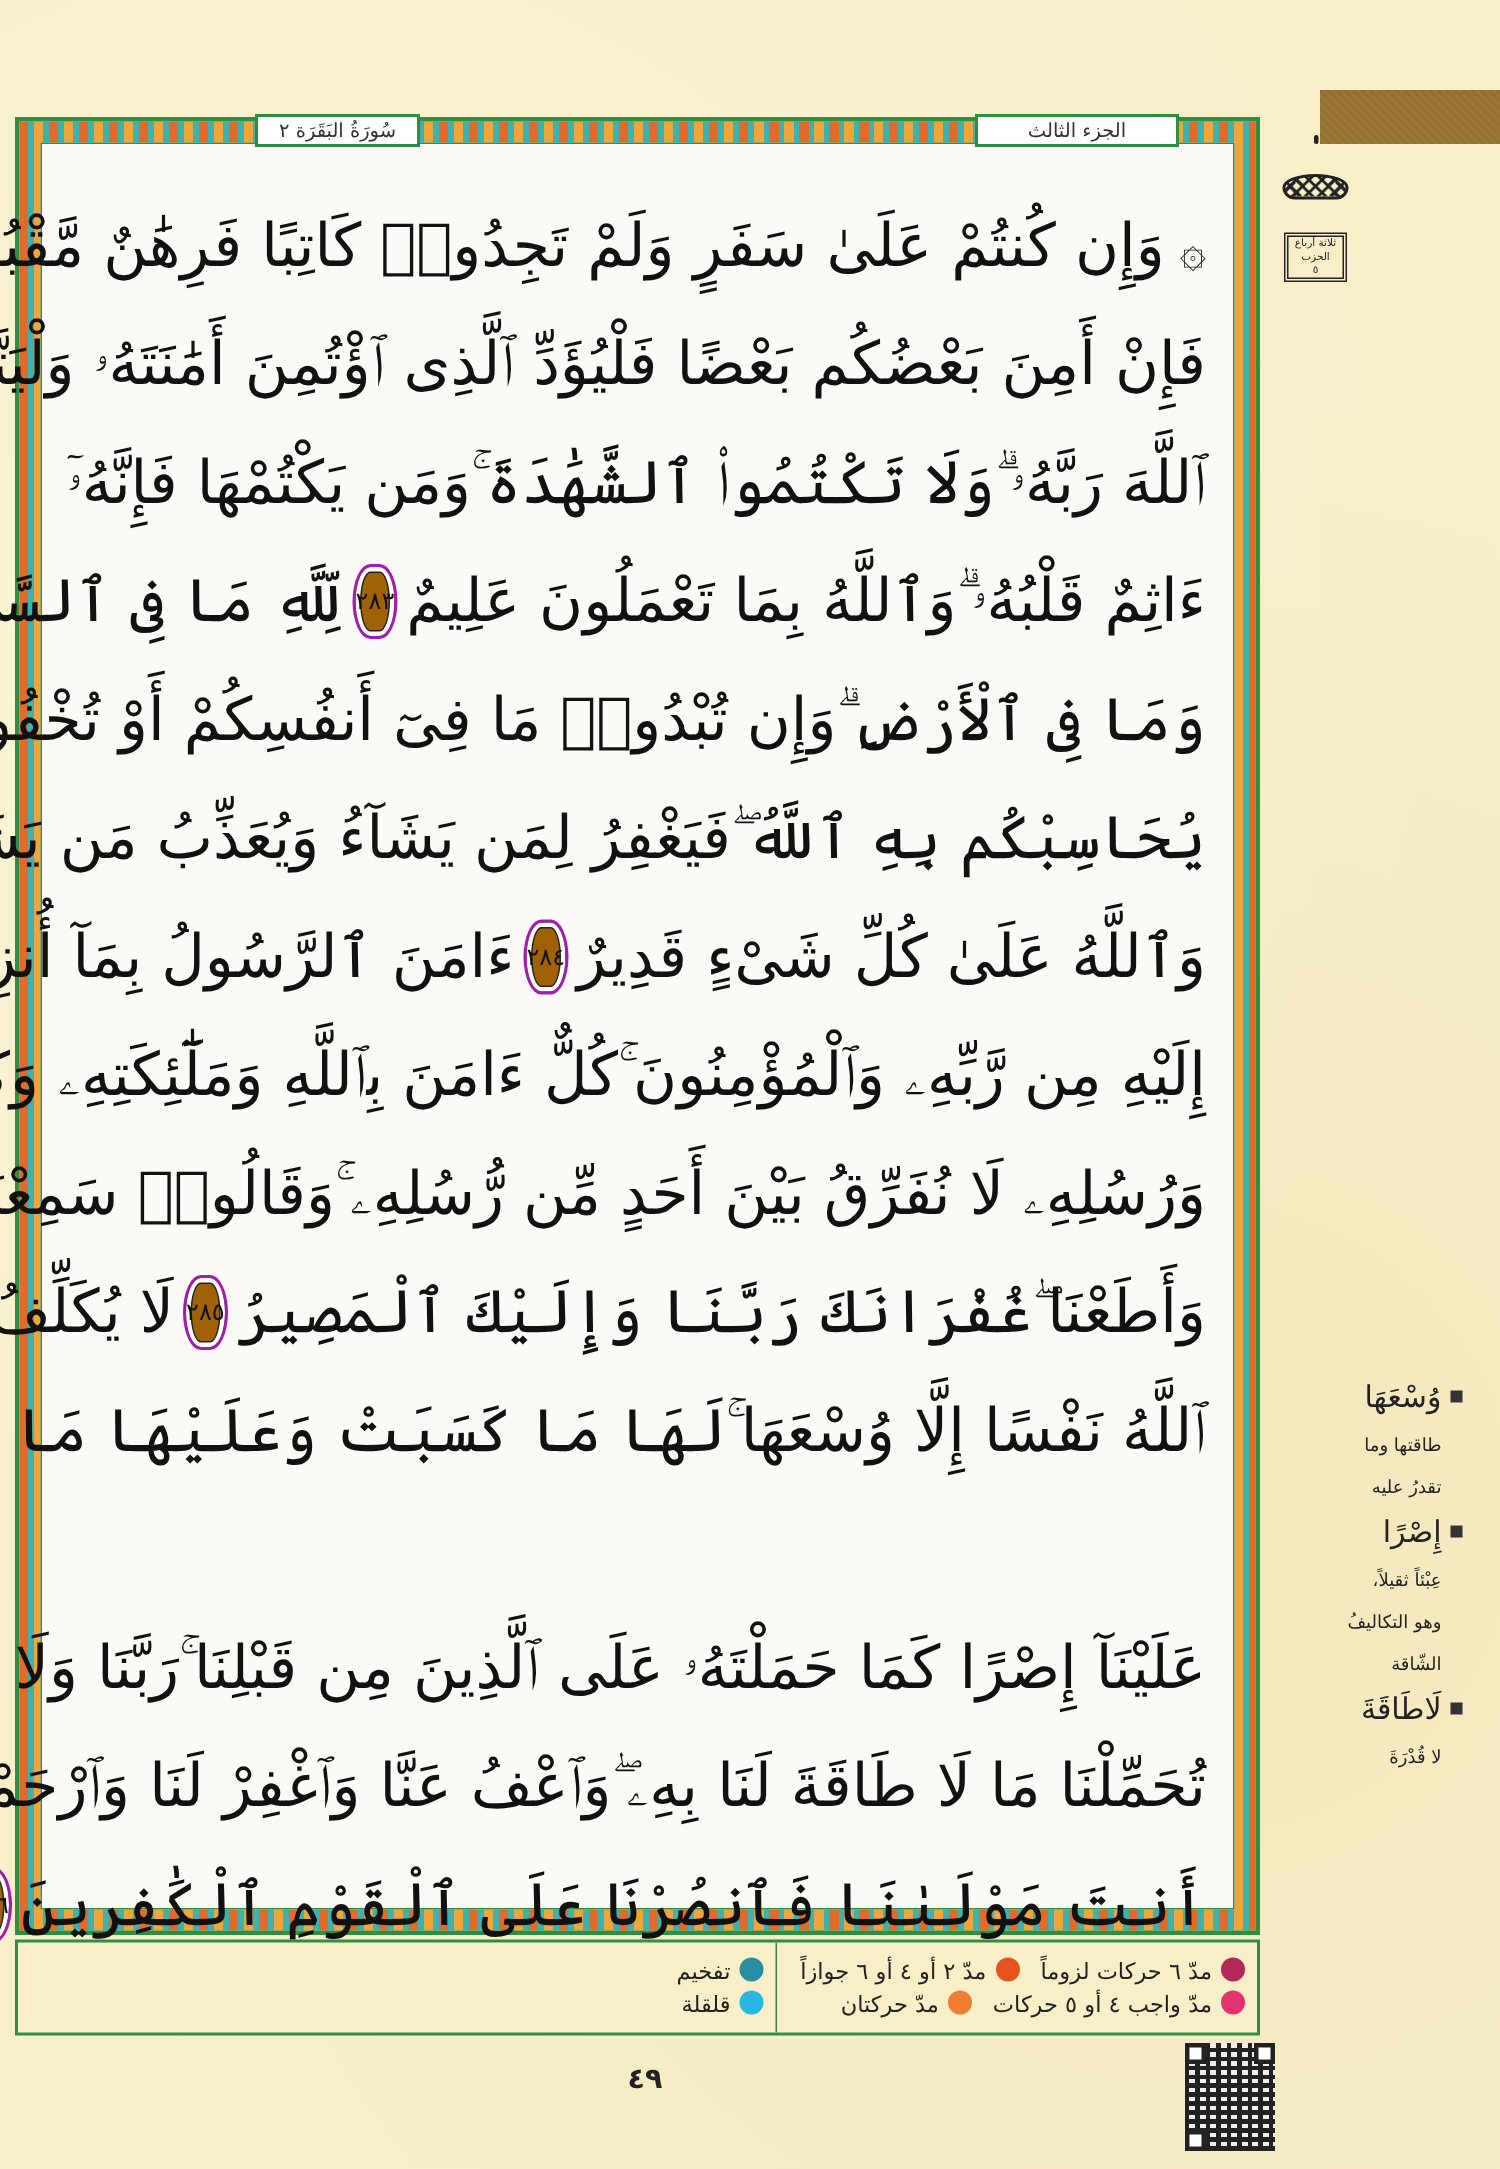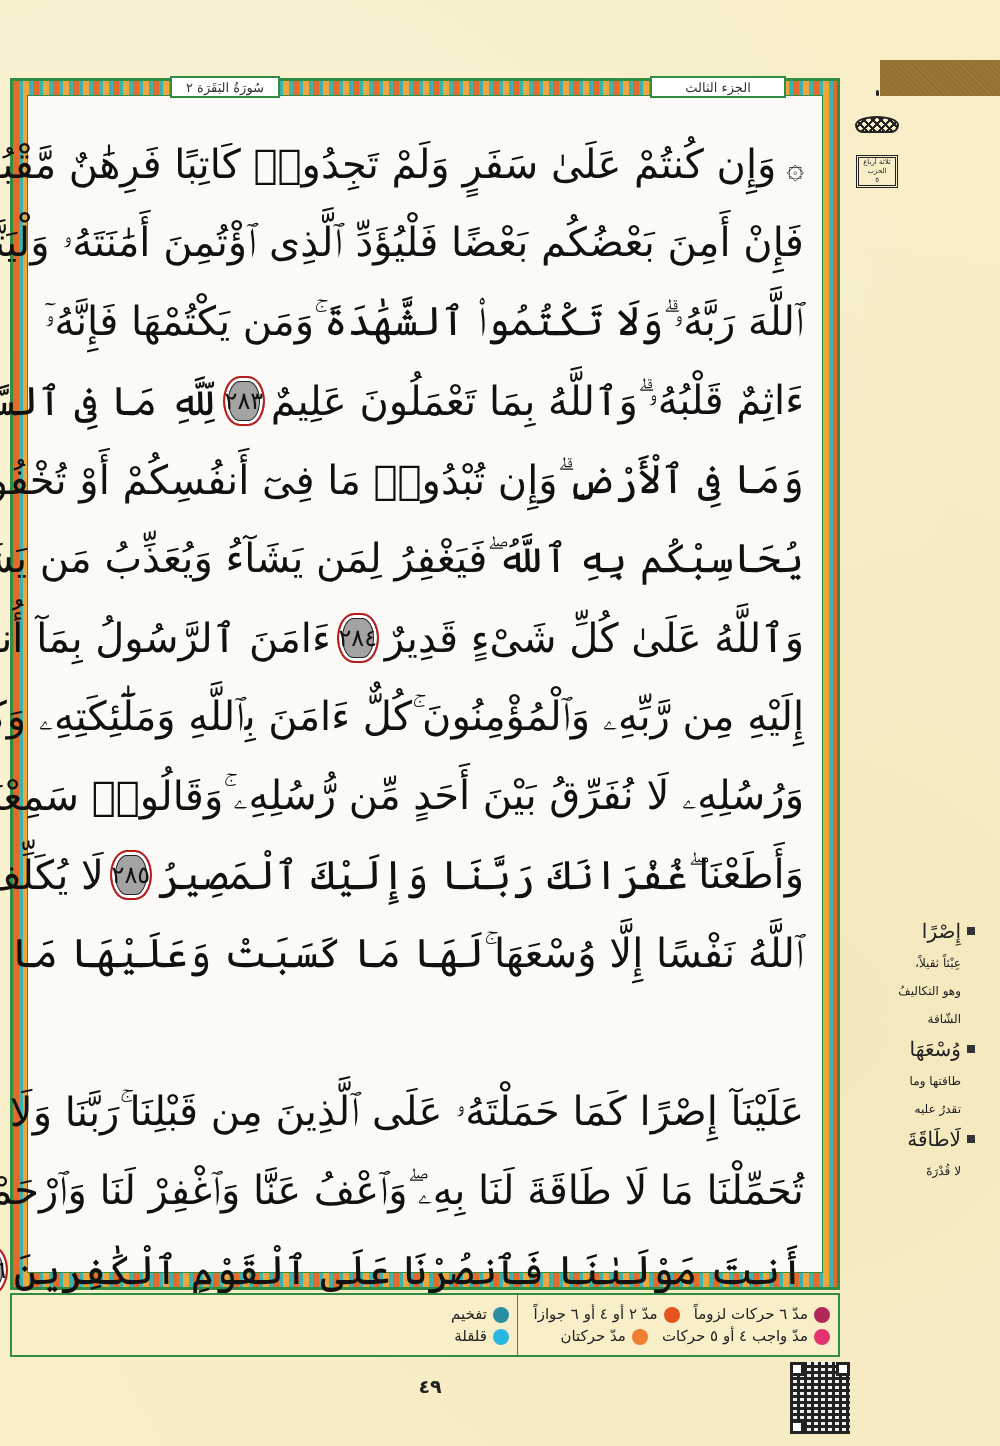--- a/index.html
+++ b/index.html
@@ -70,22 +70,22 @@
   .line {
     height:79px; display:flex; align-items:center; justify-content:space-between;
     font-family:"DejaVu Serif", serif; font-size:40px; color:#111;
     white-space:nowrap; direction:rtl;
     letter-spacing:0px;
   }
   .line span.seg { display:inline-block; }
 
   .ayah-marker {
     display:inline-flex; align-items:center; justify-content:center;
-    width:38px; height:46px; border:2px solid #b91c1c; border-radius:40% 40% 40% 40% / 50%;
-    font-size:24px; color:#111; margin:0 6px; background:#a3a3a3;
+    width:38px; height:46px; border:2px solid #a21caf; border-radius:40% 40% 40% 40% / 50%;
+    font-size:16px; color:#111; margin:0 6px; background:#a16207;
     box-shadow: inset 0 0 0 3px #fff, inset 0 0 0 4px #222;
   }
   .star {
     display:inline-block; font-size:30px; color:#222; margin-left:10px;
   }
 
   
   .margin-notes {
     position:absolute; left:855px; top:915px; width:120px;
     direction:rtl; font-family:"DejaVu Serif", serif; color:#222;
@@ -104,21 +104,21 @@
   }
   .legend-col {
     display:flex; flex-direction:column; justify-content:center; gap:4px;
     padding:0 8px; box-sizing:border-box;
   }
   .legend-col + .legend-col { border-right:1.5px solid #2f8d44; }
   .col-1 { width:320px; }
   .col-2 { width:320px; }
   .col-3 { flex:1; }
   .legend-row { display:flex; align-items:center; gap:14px; }
-  .legend-item { display:flex; align-items:flex-end; gap:6px; font-size:15px; color:#222; font-family:"DejaVu Sans", sans-serif; }
+  .legend-item { display:flex; align-items:flex-start; gap:6px; font-size:15px; color:#222; font-family:"DejaVu Sans", sans-serif; }
   .dot { width:16px; height:16px; border-radius:50%; display:inline-block; flex:none; }
 
   .page-number {
     position:absolute; left:395px; top:1375px; width:70px; text-align:center;
     font-family:"DejaVu Sans", sans-serif; font-weight:bold; font-size:19px; color:#222;
   }
   .qr {
     position:absolute; left:790px; top:1362px; width:60px; height:72px;
     background:
       repeating-linear-gradient(0deg, #222 0 3px, transparent 3px 6px),
@@ -214,36 +214,36 @@
         <span class="ayah-marker">٢٨٦</span>
       </div>
     </div>
   </div>
 </div>
 
 <div class="margin-notes">
   <div>
     <div class="note-word">
         <span class="sq"></span>
+        <span>وُسْعَهَا</span>
+      </div>
+    <div class="note-def">
+      <div>طاقتها وما</div>
+      <div>تقدرُ عليه</div>
+    </div>
+  </div>
+  <div>
+    <div class="note-word">
+        <span class="sq"></span>
         <span>إِصْرًا</span>
       </div>
     <div class="note-def">
       <div>عِبْئاً ثقيلاً،</div>
       <div>وهو التكاليفُ</div>
       <div>الشّاقة</div>
-    </div>
-  </div>
-  <div>
-    <div class="note-word">
-        <span class="sq"></span>
-        <span>وُسْعَهَا</span>
-      </div>
-    <div class="note-def">
-      <div>طاقتها وما</div>
-      <div>تقدرُ عليه</div>
     </div>
   </div>
   <div>
     <div class="note-word">
         <span class="sq"></span>
         <span>لَاطَاقَةَ</span>
       </div>
     <div class="note-def">
       <div>لا قُدْرَةَ</div>
     </div>

